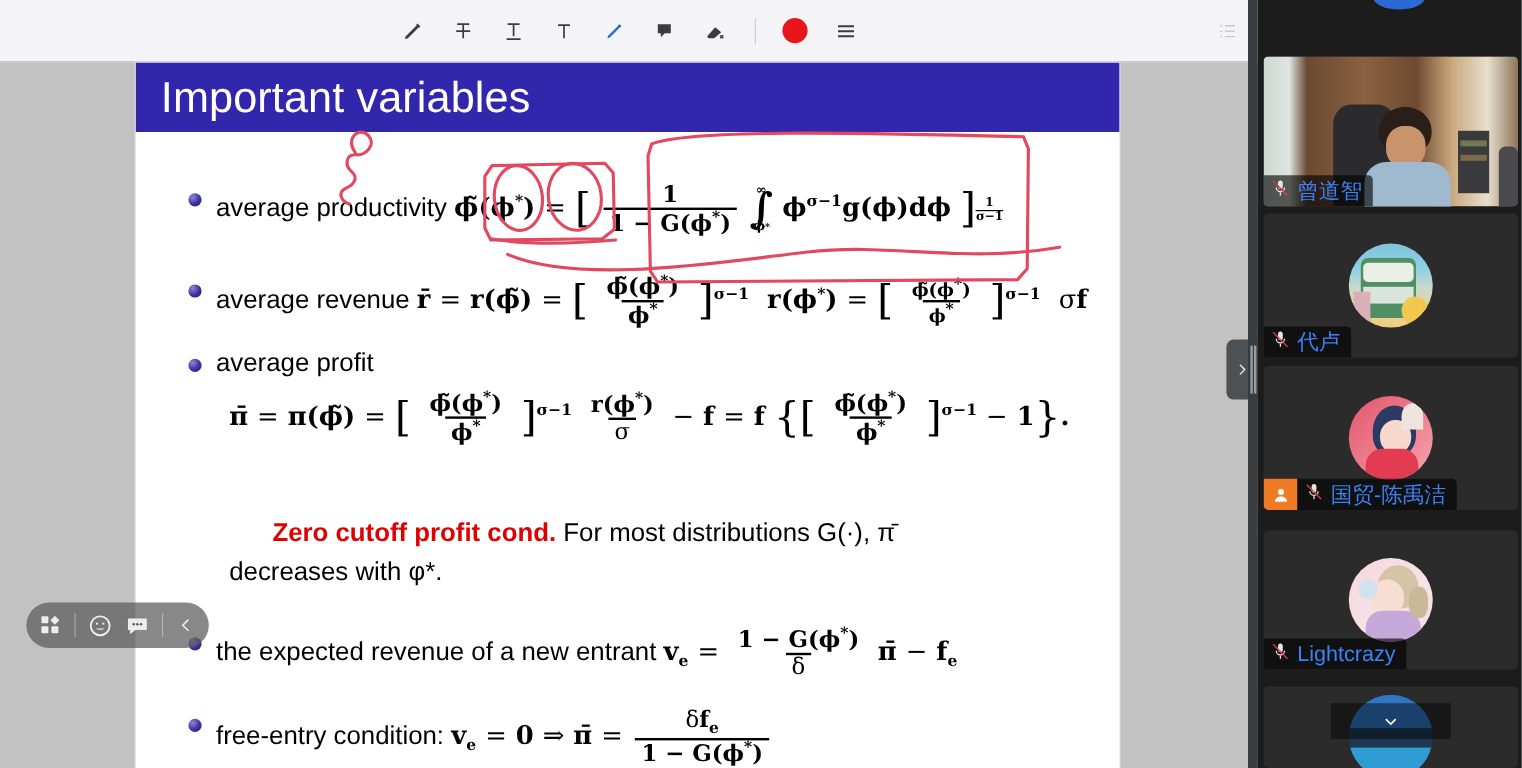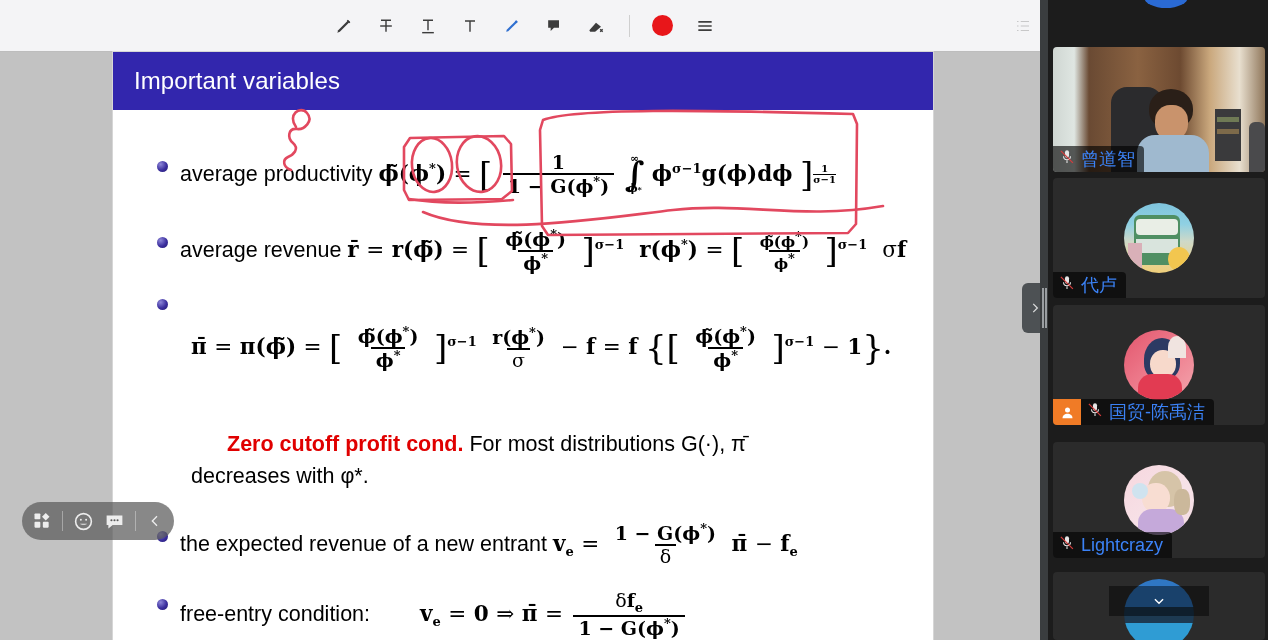--- a/index.html
+++ b/index.html
@@ -39,21 +39,21 @@
     background:#ffffff;
     box-shadow:0 0 0 1px #d6d6d6;
     overflow:hidden;
   }
   #slide-title-bar{
     position:absolute;left:0;top:0;width:820px;height:58px;
     background:#3226ad;
     display:flex;align-items:center;
   }
   #slide-title{
-    color:#ffffff;font-size:24px;font-weight:400;
+    color:#ffffff;font-size:36px;font-weight:400;
     padding-left:21px;letter-spacing:.1px;
     font-family:"Liberation Sans", sans-serif;
   }
   #slide-body{
     position:absolute;left:0;top:58px;width:820px;height:542px;
     color:#000;
   }
   .bullet-row{position:absolute;display:flex;align-items:flex-start;}
   .bdot{
     width:11px;height:11px;border-radius:50%;
@@ -252,20 +252,23 @@
                 <span class="den" style="font-size:15px;">ϕ<span class="sup">*</span></span>
               </span>
             <span class="brk">]</span><span class="sup">σ−1</span>
             &nbsp;<span style="font-weight:400;">σ</span>f
           </span>
         </div>
       </div>
 
       <div class="bullet-row" style="left:44px;top:180px;">
         <div class="bdot"></div>
+        <div class="btext">
+          <span>average profit</span>
+        </div>
       </div>
       <div style="position:absolute;left:78px;top:215px;" class="btext mathserif">
         <span style="font-weight:700;">
           π̄ <span style="font-weight:400;">=</span> π(ϕ̃) <span style="font-weight:400;">=</span>
           <span class="brk">[</span>
           <span class="frac">
               <span class="num">ϕ̃(ϕ<span class="sup">*</span>)</span>
               <span class="den">ϕ<span class="sup">*</span></span>
             </span>
           <span class="brk">]</span><span class="sup">σ−1</span>
@@ -304,21 +307,21 @@
               </span>
             π̄ <span style="font-weight:400;">−</span> f<span class="sub">e</span>
           </span>
         </div>
       </div>
 
       <div class="bullet-row" style="left:44px;top:480px;">
         <div class="bdot"></div>
         <div class="btext">
           <span>free-entry condition:</span>
-          <span class="mathserif" style="font-weight:700;margin-left:44px;">
+          <span class="mathserif" style="font-weight:700;">
             v<span class="sub">e</span> <span style="font-weight:400;">=</span> 0 <span style="font-weight:400;">⇒</span> π̄ <span style="font-weight:400;">=</span>
             <span class="frac">
                 <span class="num"><span style="font-weight:400;">δ</span>f<span class="sub">e</span></span>
                 <span class="den">1 − G(ϕ<span class="sup">*</span>)</span>
               </span>
           </span>
         </div>
       </div>
 
     </div>

